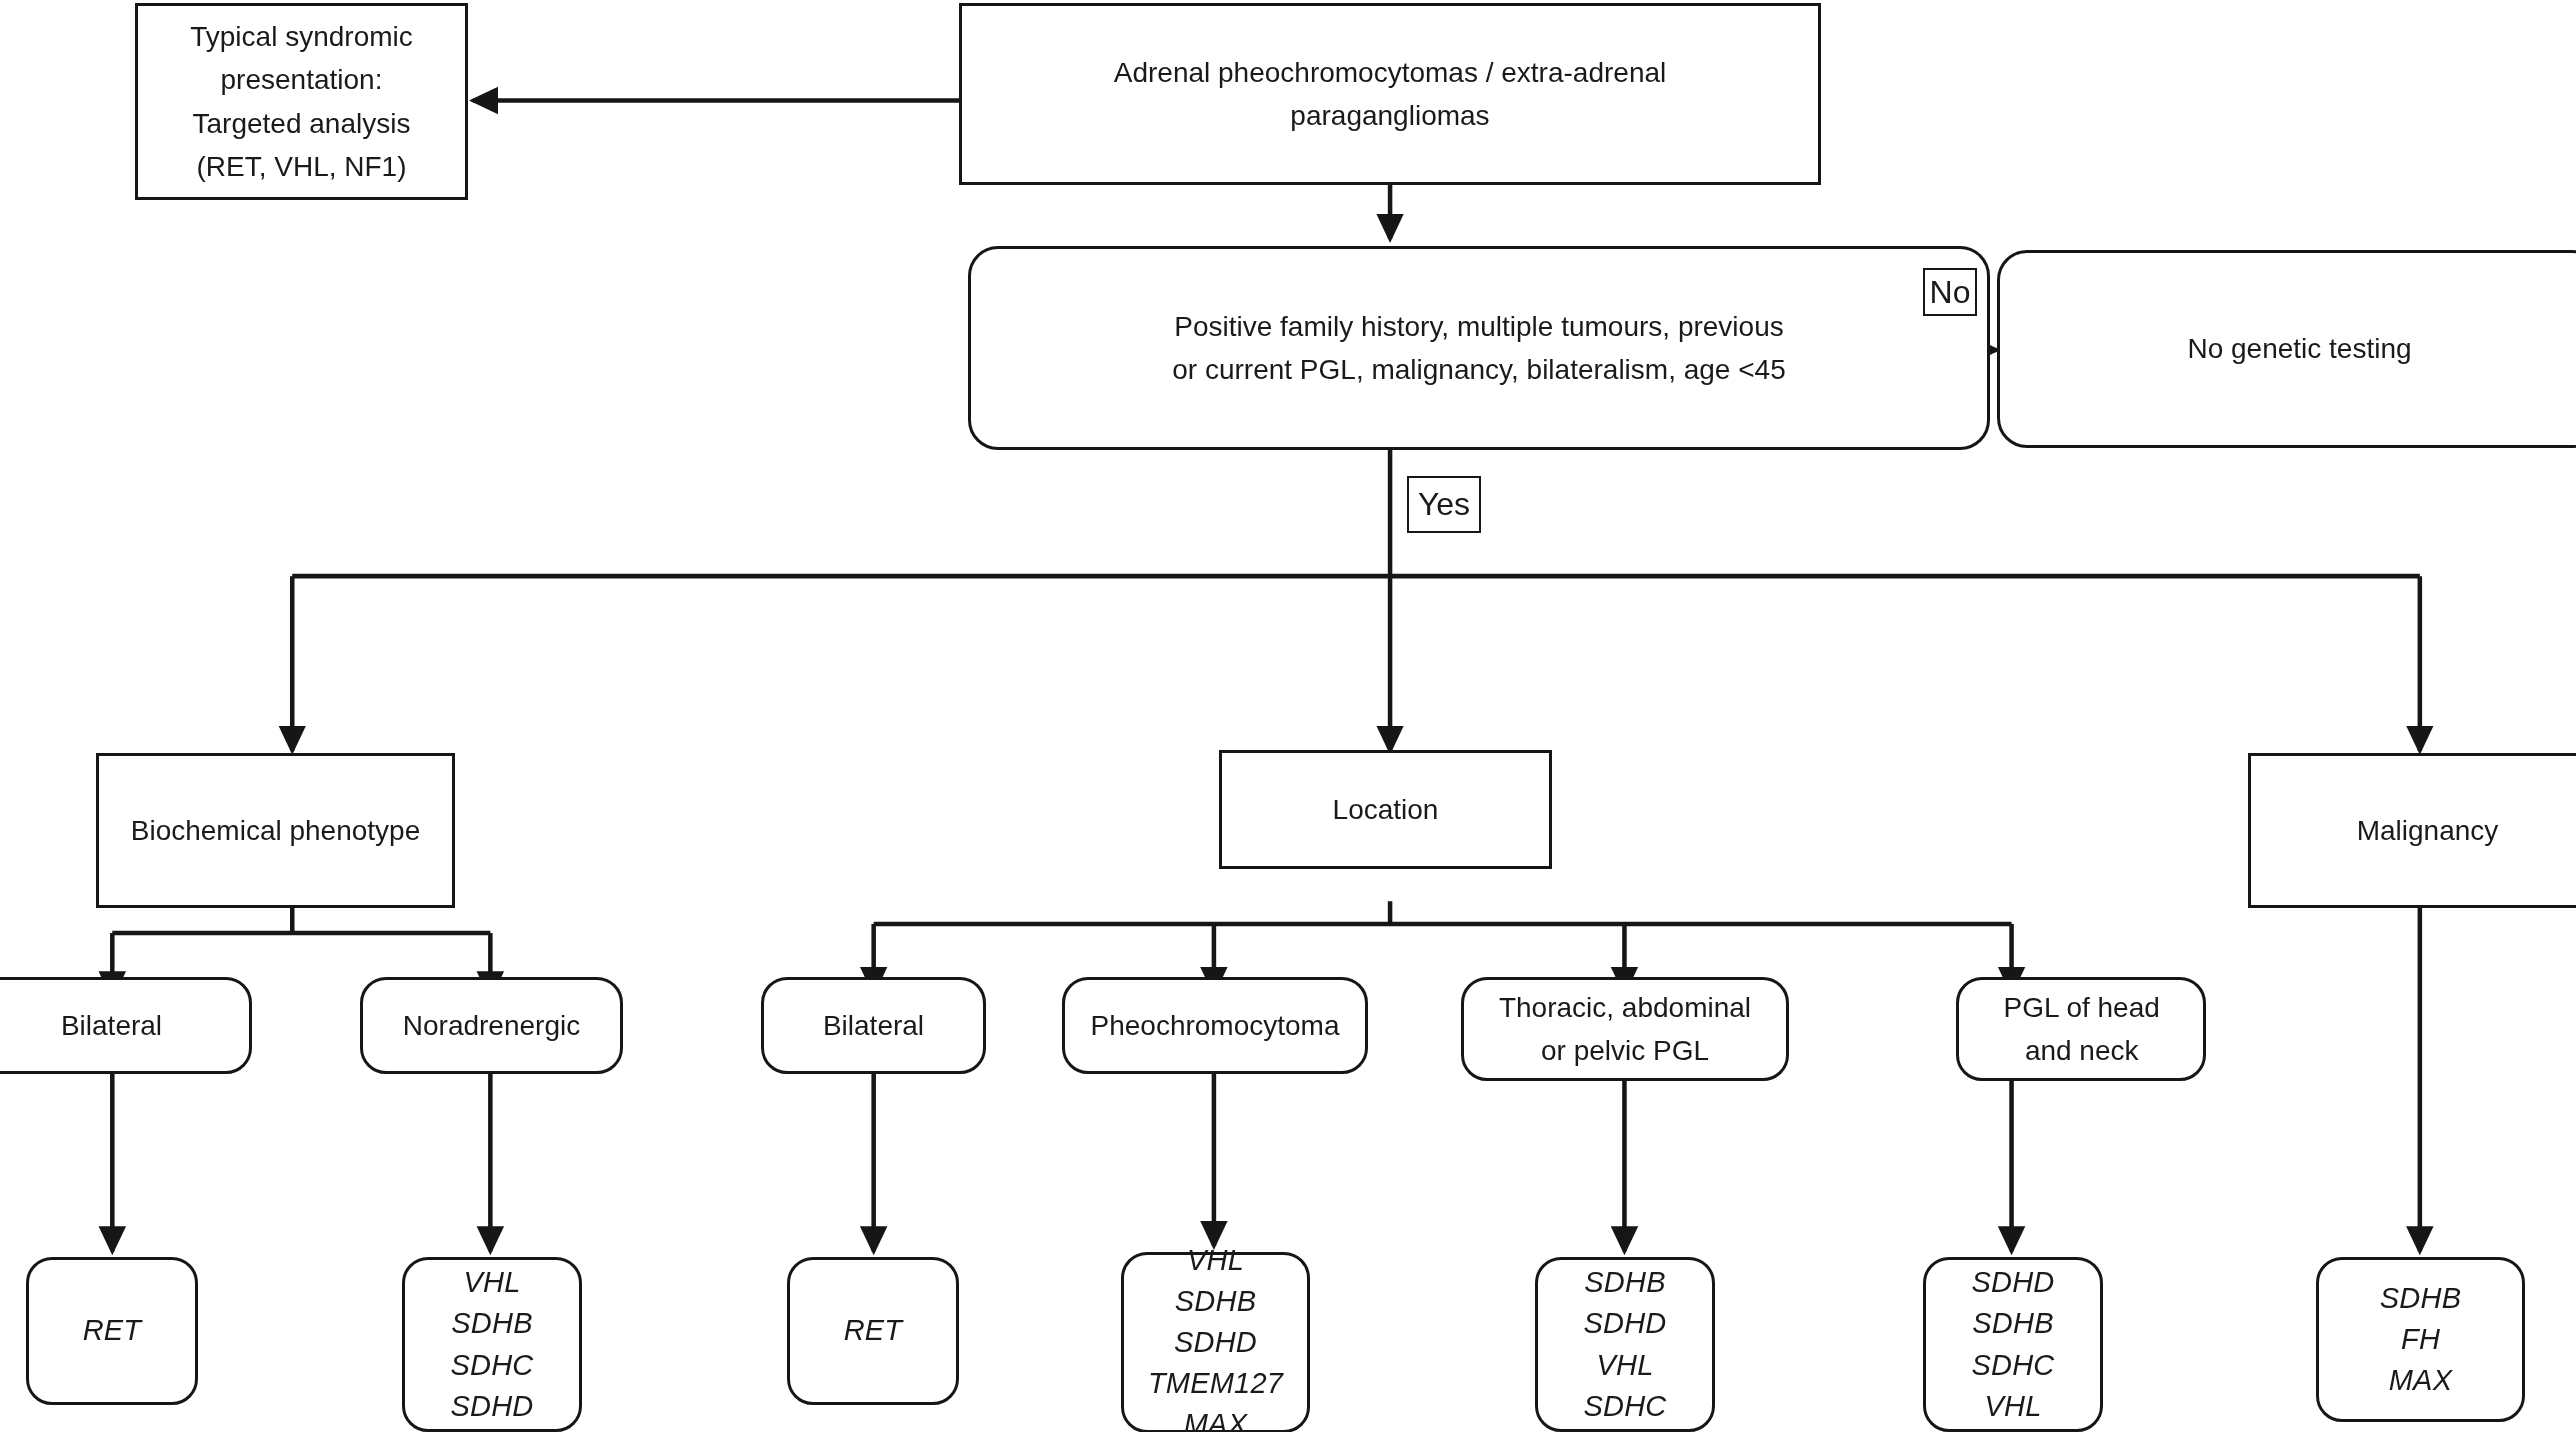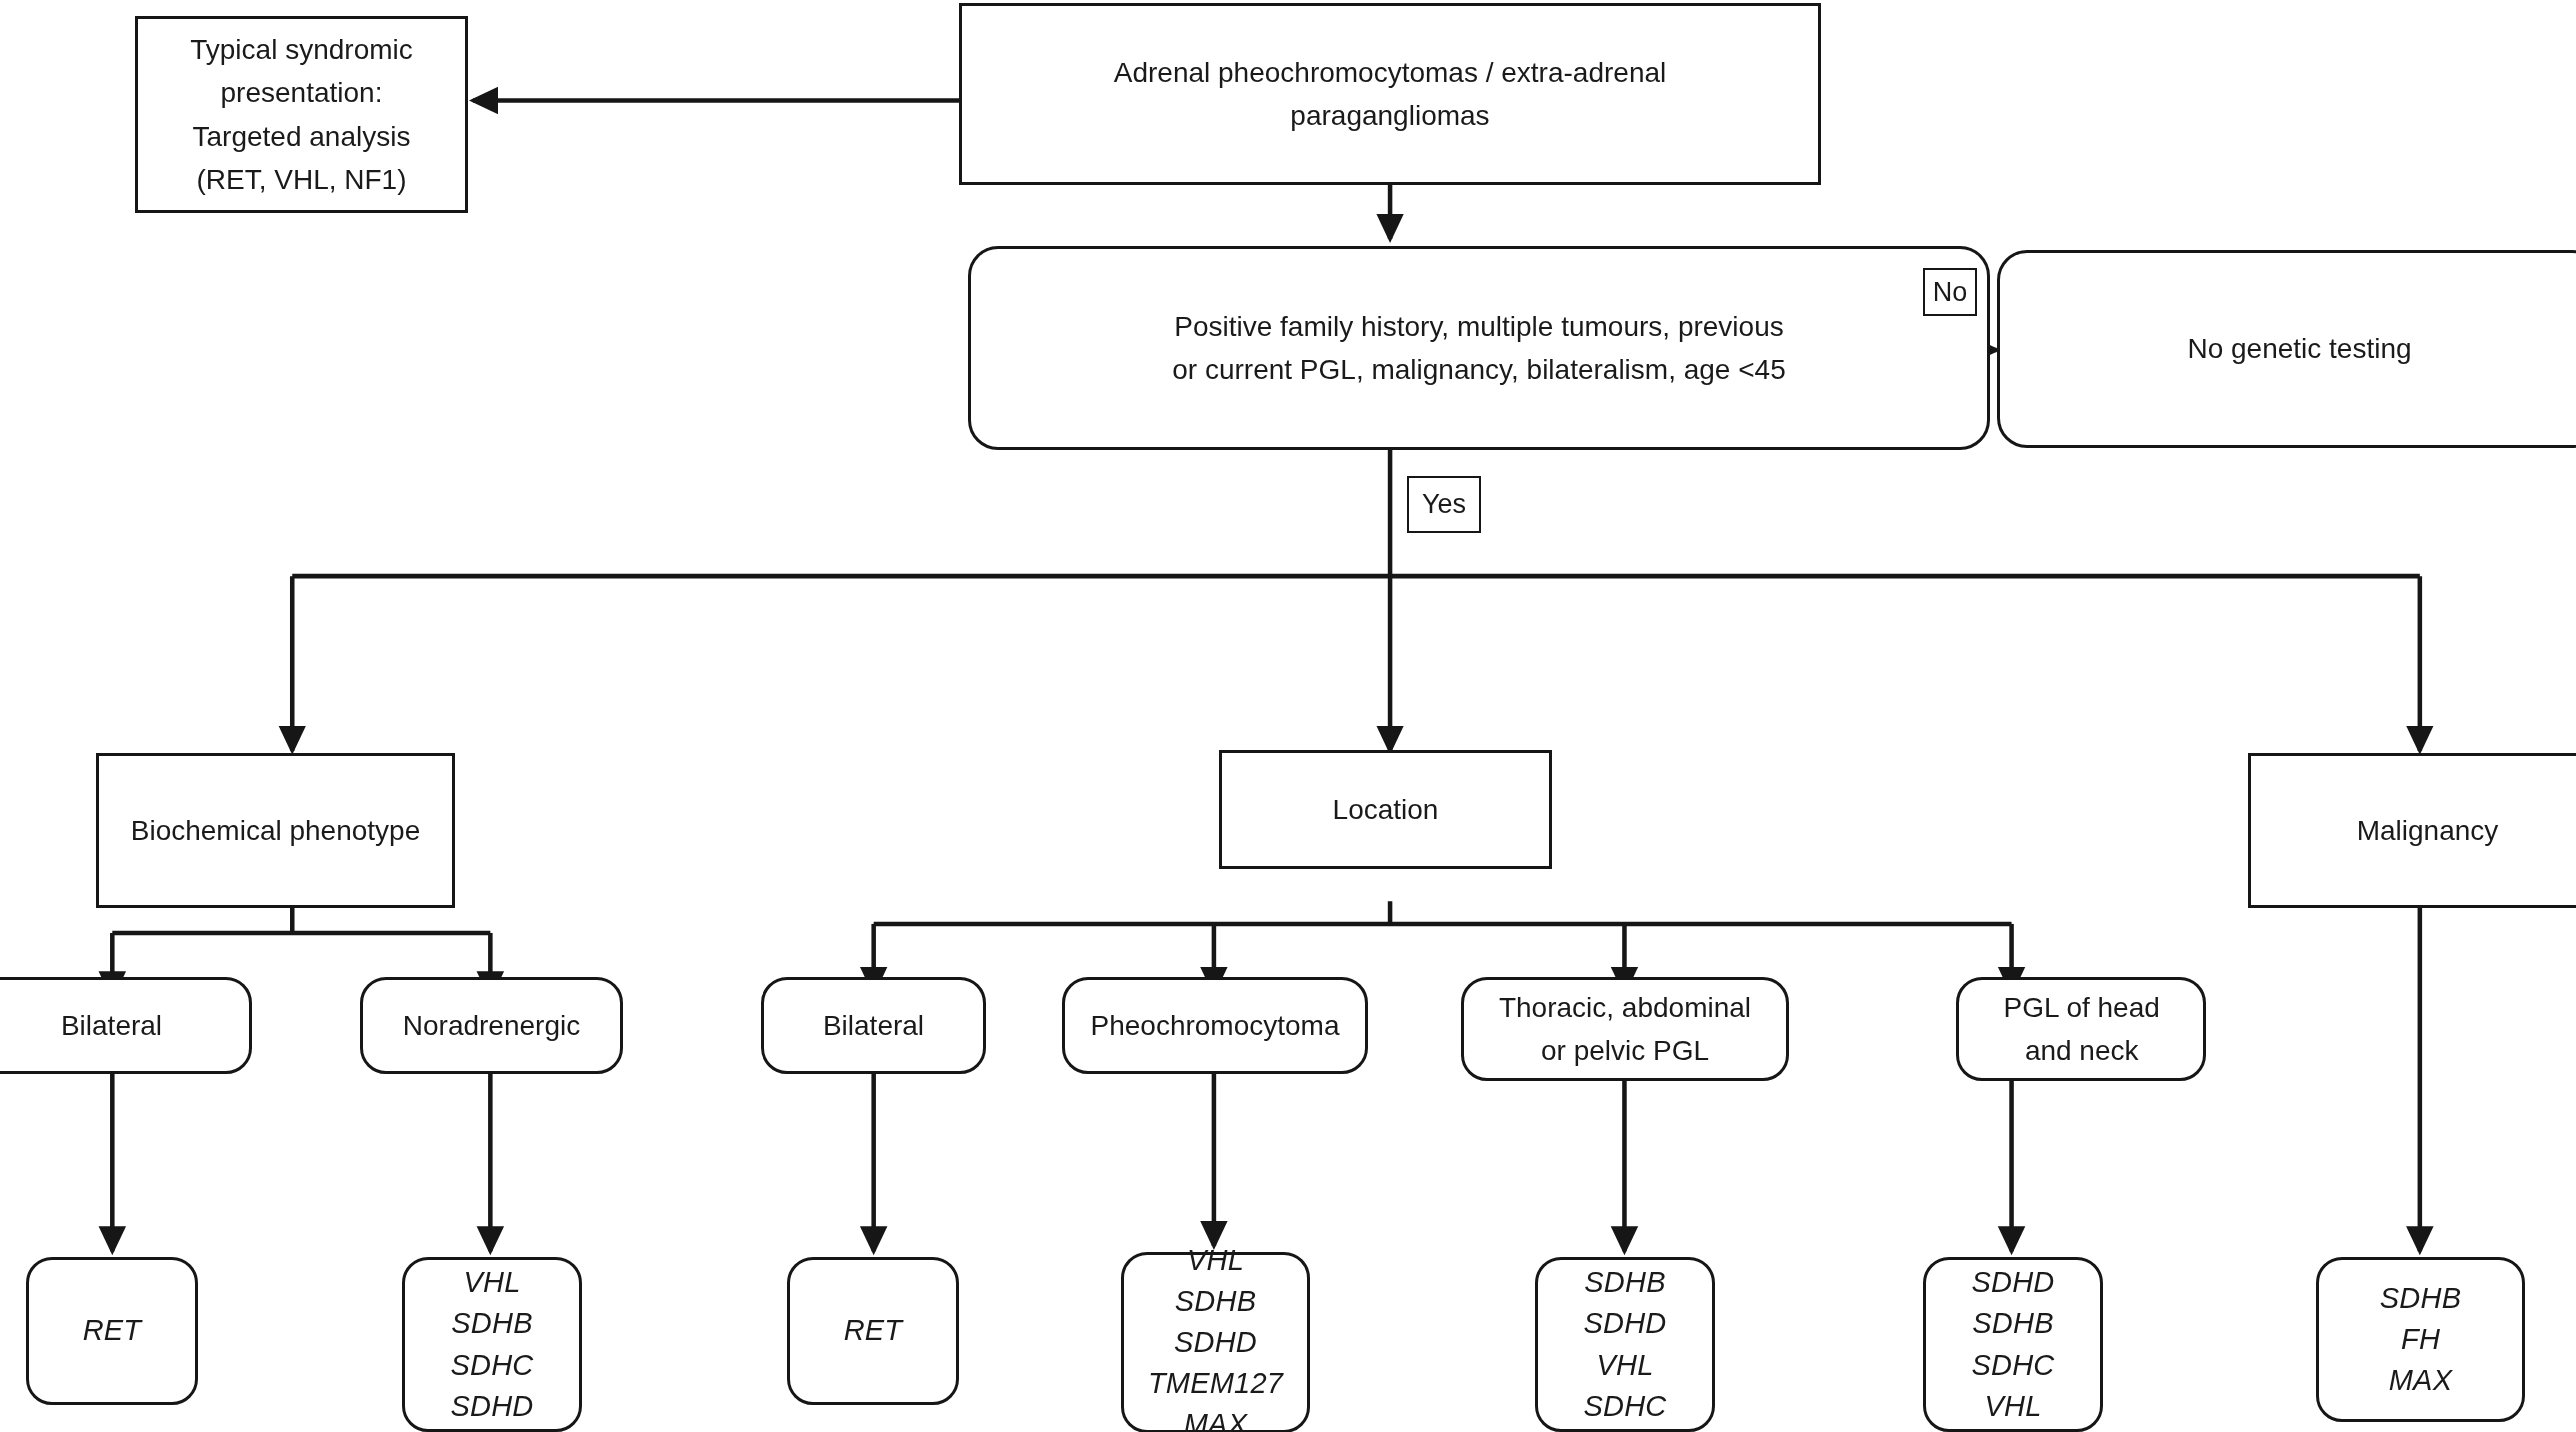--- a/index.html
+++ b/index.html
@@ -33,21 +33,21 @@
     justify-content: center;
     text-align: center;
     line-height: 1.55;
     font-size: 28px;
     padding: 4.5px 10.6px;
   }
   .node.rounded { border-radius: 30px; }
   .node.rounded-sm { border-radius: 26px; }
   .node.tag {
     border-width: 2.3px;
-    font-size: 27px;
+    font-size: 32px;
     padding: 1.5px 7.6px;
     line-height: 1.2;
   }
   .node.genes {
     border-radius: 26px;
     font-style: italic;
     font-size: 29px;
     line-height: 1.42;
     letter-spacing: 0.2px;
   }
@@ -96,21 +96,21 @@
       <path d="M 148 1415 L 148 1655"></path>
       <path d="M 648 1415 L 648 1655"></path>
       <path d="M 1155 1415 L 1155 1655"></path>
       <path d="M 1605 1415 L 1605 1648"></path>
       <path d="M 2148 1422 L 2148 1655"></path>
       <path d="M 2660 1422 L 2660 1655"></path>
       <path d="M 3200 1198 L 3200 1655"></path>
     </g>
   </svg>
 
-  <div class="node" style="left:135px; top:16px; width:333px; height:197px;">
+  <div class="node" style="left:135px; top:3px; width:333px; height:197px;">
     <span class="lines">
       <span>Typical syndromic</span>
       <span>presentation:</span>
       <span>Targeted analysis</span>
       <span>(RET, VHL, NF1)</span>
     </span>
   </div>
 
   <div class="node" style="left:959px; top:3px; width:862px; height:182px;">
     <span class="lines">

